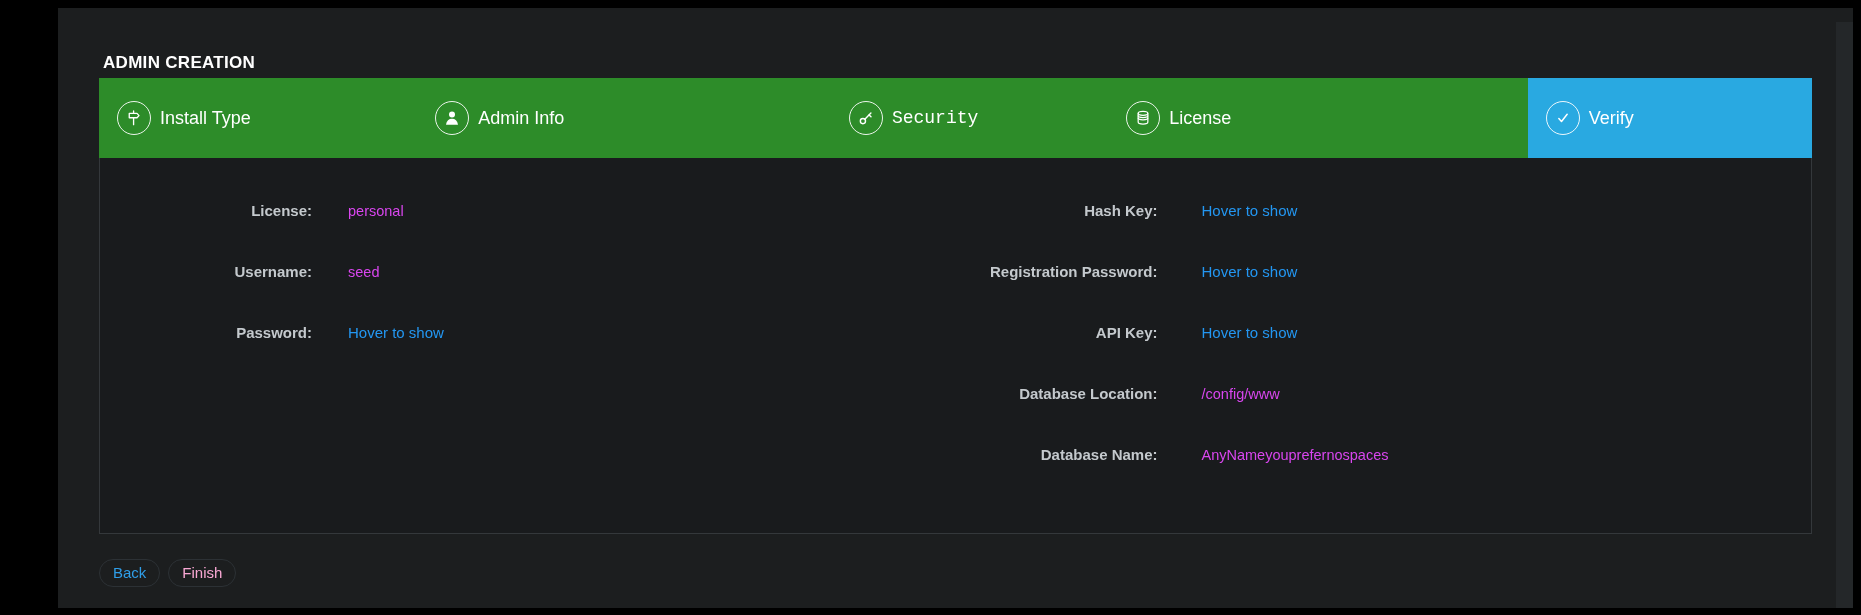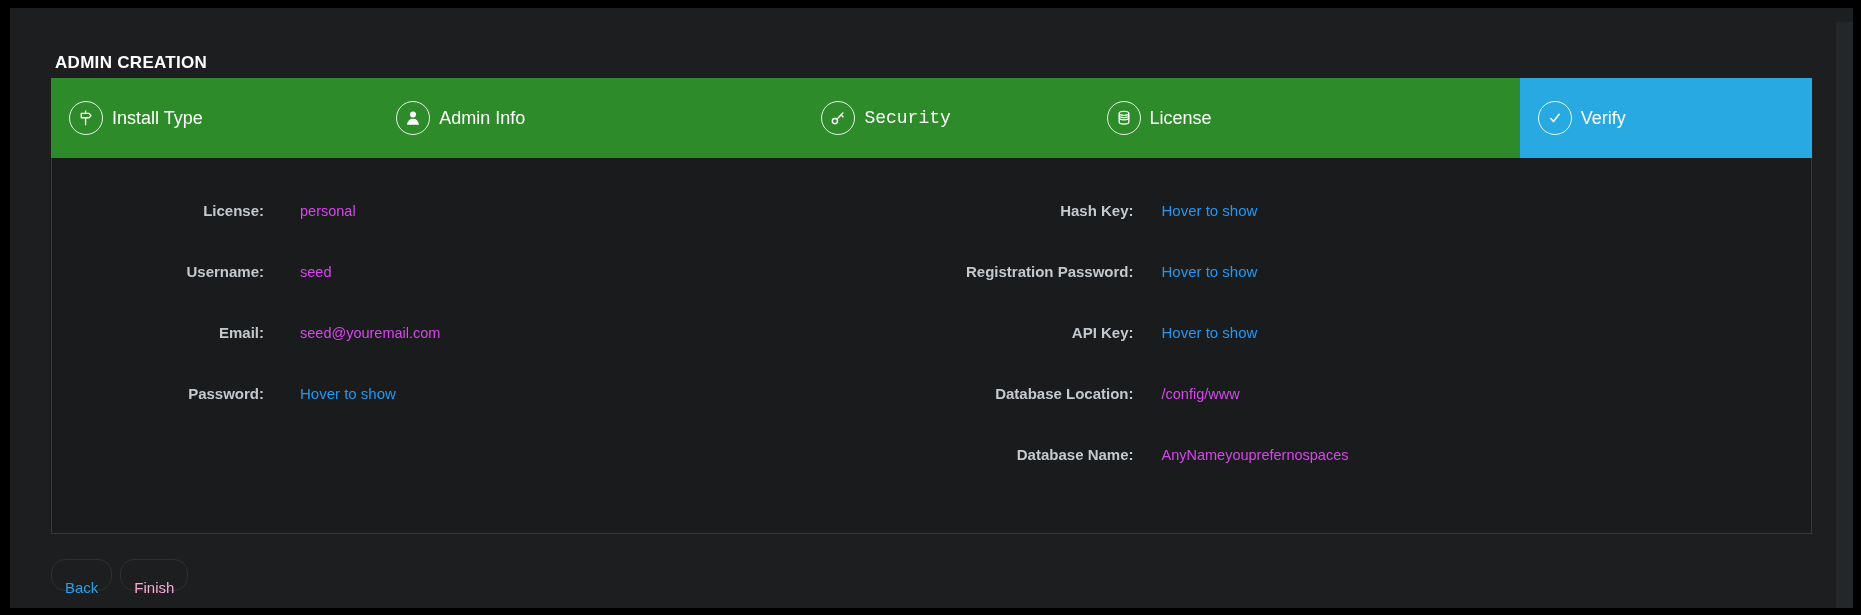--- a/index.html
+++ b/index.html
@@ -72,21 +72,21 @@
     display:flex;
     padding-top:22px;
   }
   .half { width:50%; }
   .frow {
     height:61px;
     display:grid;
     align-items:center;
   }
   .half.left  .frow { grid-template-columns:212px 1fr; column-gap:36px; }
-  .half.right .frow { grid-template-columns:202px 1fr; column-gap:28px; }
+  .half.right .frow { grid-template-columns:202px 1fr; column-gap:44px; }
   .flabel {
     text-align:right;
     color:#c4c9cd;
     font-size:15px;
     font-weight:bold;
     white-space:nowrap;
   }
   .fvalue { font-size:14.5px; color:#9aa0a5; }
   .fvalue .plain-value { color:#d946ef; }
   .fvalue .reveal-link {
@@ -96,35 +96,35 @@
     cursor:pointer;
   }
   .footer {
     margin:25px 41px 0 41px;
     display:flex;
     gap:8px;
   }
   .pill-btn {
     height:28px;
     line-height:26px;
-    padding:15px 13px;
+    padding:0 13px;
     border:1px solid #2c3135;
     border-radius:14px;
     background:transparent;
     font-size:15px;
     font-family:"Liberation Sans", sans-serif;
     cursor:pointer;
   }
   .pill-btn.back  { color:#2f9ee9; }
   .pill-btn.finish{ color:#f9a8d4; }
 </style>
 </head>
 <body>
 
-<div class="page" style="background: rgb(28, 30, 31);">
+<div class="page" style="background: rgb(28, 30, 31); margin-left: 48px;">
   <div class="scrollbar-track"></div>
 
   <h1 class="page-title">ADMIN CREATION</h1>
 
   <div class="wizard">
     <div class="stepper">
         <div class="step" style="background: rgb(45, 140, 41);">
           <span class="icon-circle">
             <svg width="20" height="20" viewBox="0 0 24 24" fill="none" stroke="#fff" stroke-width="1.6" stroke-linecap="round" stroke-linejoin="round">
               <path d="M11.5 3.5v3"></path>
@@ -177,24 +177,20 @@
       <div class="half left">
           <div class="frow">
             <div class="flabel">License:</div>
             <div class="fvalue"><span class="plain-value">personal</span></div>
           </div>
           <div class="frow">
             <div class="flabel">Username:</div>
             <div class="fvalue"><span class="plain-value">seed</span></div>
           </div>
           <div class="frow">
-            <div class="flabel">Email:</div>
-            <div class="fvalue"><span class="plain-value">seed@youremail.com</span></div>
-          </div>
-          <div class="frow">
             <div class="flabel">Password:</div>
             <div class="fvalue"><span class="reveal-link">Hover to show</span></div>
           </div>
         </div>
       <div class="half right">
           <div class="frow">
             <div class="flabel">Hash Key:</div>
             <div class="fvalue"><span class="reveal-link">Hover to show</span></div>
           </div>
           <div class="frow">

